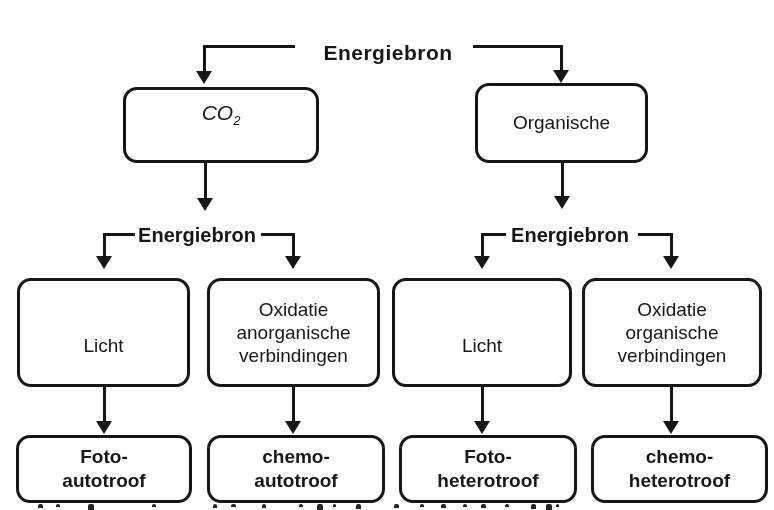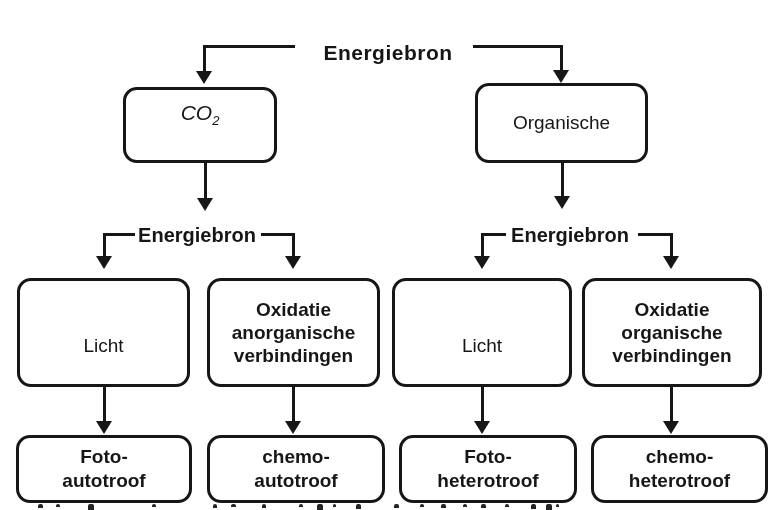--- a/index.html
+++ b/index.html
@@ -13,39 +13,39 @@
       border-top:13px solid #161616;}
   .bx{position:absolute;border:3px solid #161616;border-radius:14px;background:#fff;
       display:flex;flex-direction:column;align-items:center;justify-content:center;
       text-align:center;font-size:19px;line-height:22px;box-sizing:border-box;}
   .lbl{position:absolute;text-align:center;font-weight:bold;}
   .title{font-size:21px;letter-spacing:.5px;}
   .energy{font-size:20px;}
   .co2{font-style:italic;font-size:21px;}
   .co2 sub{font-size:13px;font-style:italic;}
   .result{font-weight:bold;font-size:19px;line-height:24px;}
-  .mid-line{line-height:23px;font-weight:bold;}
+  .mid-line{line-height:23px;}
   .frag{position:absolute;background:#242424;border-radius:2px 2px 0 0;}
 </style>
 </head>
 <body>
 
 <div class="stage">
 
   <div class="lbl title" style="left:288px;top:41px;width:200px;">Energiebron</div>
 
   <div class="ln" style="left:203px;top:45px;width:92px;height:3px;"></div>
   <div class="ln" style="left:203px;top:45px;width:3px;height:28px;"></div>
   <div class="ah" style="left:196px;top:71px;"></div>
 
   <div class="ln" style="left:473px;top:45px;width:90px;height:3px;"></div>
   <div class="ln" style="left:560px;top:45px;width:3px;height:27px;"></div>
   <div class="ah" style="left:553px;top:70px;"></div>
 
-  <div class="bx" style="left:123px;top:87px;width:154px;height:76px;padding-bottom:16px;">
+  <div class="bx" style="left:123px;top:87px;width:196px;height:76px;padding-bottom:16px;">
     <span class="co2"><span>CO</span><sub>2</sub></span>
   </div>
 
   <div class="bx" style="left:475px;top:83px;width:173px;height:80px;">
     <span>Organische</span>
   </div>
 
   <div class="ln" style="left:204px;top:163px;width:3px;height:36px;"></div>
   <div class="ah" style="left:197px;top:198px;"></div>
   <div class="ln" style="left:561px;top:163px;width:3px;height:34px;"></div>

